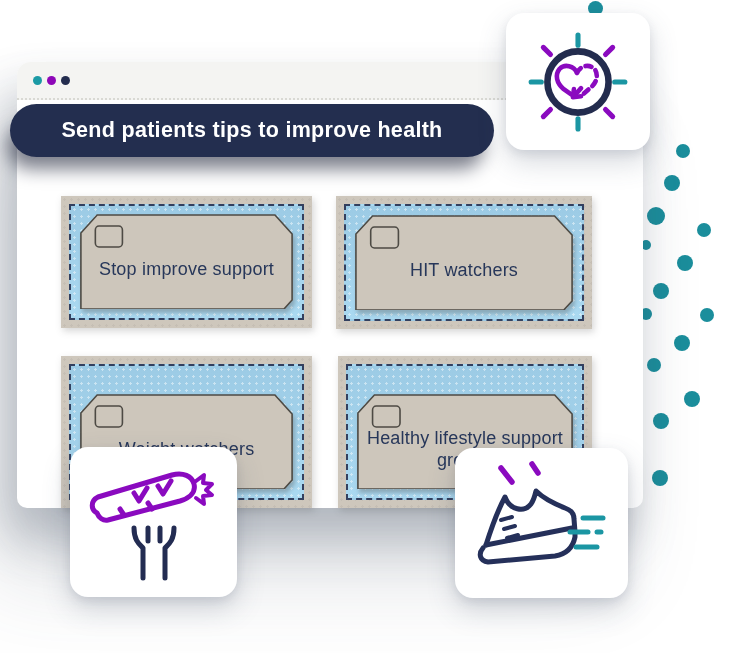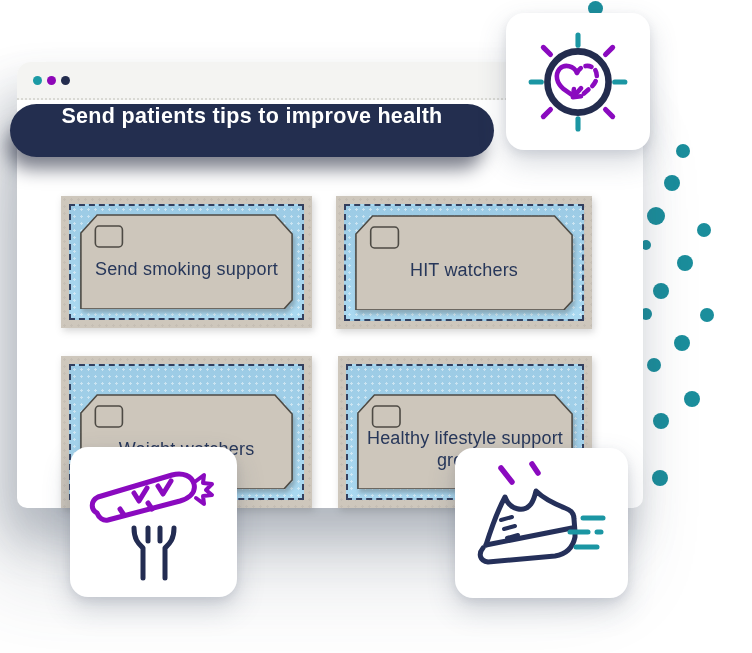--- a/index.html
+++ b/index.html
@@ -62,21 +62,21 @@
     padding-top:16px; text-align:center; z-index:3;
     font-size:18px; line-height:1.22; font-weight:500;
     letter-spacing:.2px; color:#27375a;
   }
   .card-label span { display:inline-block; max-width:210px; }
 
   
   .banner {
     position:absolute; left:10px; top:104px; width:484px; height:53px;
     background:#232e4f; border-radius:27px; z-index:30;
-    display:flex; align-items:flex-start; justify-content:center;
+    display:flex; align-items:center; justify-content:center;
     box-shadow:-6px 16px 18px -4px rgba(16,22,44,.55);
   }
   .banner span {
     color:#ffffff; font-size:21.5px; font-weight:700; letter-spacing:.3px;
   }
 
   
   .icon-card {
     position:absolute; background:#ffffff; border-radius:18px; z-index:40;
     display:flex; align-items:center; justify-content:center;
@@ -118,21 +118,21 @@
 
       <div class="card" style="left:44px;top:96px;width:251px;height:132px">
         <div class="card-blue">
           <div class="folder">
             <svg viewBox="0 0 236 95" preserveAspectRatio="none">
               <polygon points="19,1 216,1 235,20 235,86 226,95 1,95 1,19" fill="#cdc6bb" stroke="#4d4a44" stroke-width="1.6" vector-effect="non-scaling-stroke"></polygon>
               <rect x="17" y="12" width="30" height="21" rx="4" fill="#cdc6bb" stroke="#4d4a44" stroke-width="1.6" vector-effect="non-scaling-stroke"></rect>
             </svg>
           </div>
           <div class="card-label">
-            <span>Send smoking support</span>
+            <span>Stop improve support</span>
           </div>
         </div>
       </div>
 
       <div class="card" style="left:319px;top:96px;width:256px;height:133px">
         <div class="card-blue">
           <div class="folder">
             <svg viewBox="0 0 236 95" preserveAspectRatio="none">
               <polygon points="19,1 216,1 235,20 235,86 226,95 1,95 1,19" fill="#cdc6bb" stroke="#4d4a44" stroke-width="1.6" vector-effect="non-scaling-stroke"></polygon>
               <rect x="17" y="12" width="30" height="21" rx="4" fill="#cdc6bb" stroke="#4d4a44" stroke-width="1.6" vector-effect="non-scaling-stroke"></rect>

